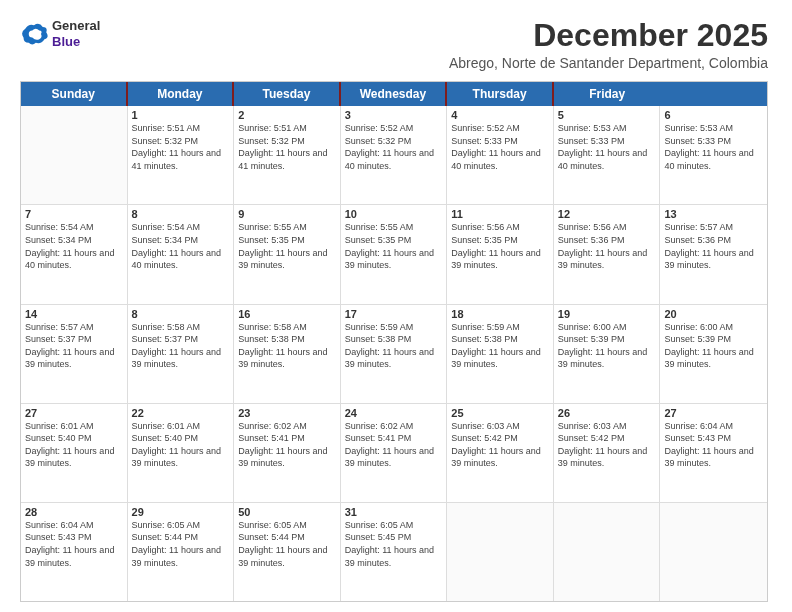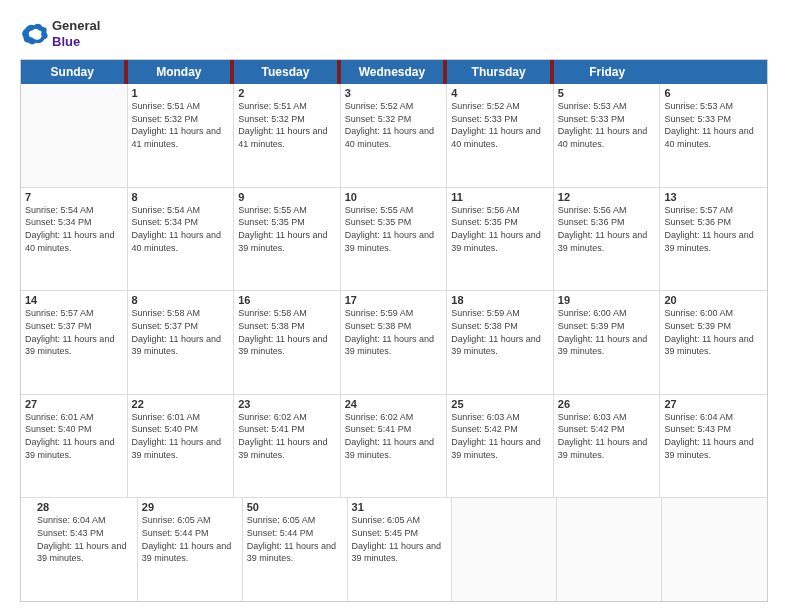--- a/index.html
+++ b/index.html
@@ -67,35 +67,35 @@
       display: grid;
       grid-template-columns: repeat(7, 1fr);
       background: #2a6cb0;
     }
     .cal-header-cell {
       color: #fff;
       font-size: 12px;
       font-weight: bold;
       text-align: center;
       padding: 5px 2px;
-      border-right: 4px solid #7f1d1d;
+      border-right: 2px solid #7f1d1d;
     }
     .cal-header-cell:last-child { border-right: none; }
     .cal-body {
       flex: 1;
       display: flex;
       flex-direction: column;
     }
     .cal-row {
       display: grid;
       grid-template-columns: repeat(7, 1fr);
       flex: 1;
       border-bottom: 1px solid #ddd;
     }
-    .cal-row:last-child { border-bottom: none; margin-left: 12px; }
+    .cal-row:last-child { border-bottom: none; }
     .cal-cell {
       border-right: 1px solid #ddd;
       padding: 3px 4px;
       font-size: 9.5px;
       color: #333;
       vertical-align: top;
       min-height: 0;
     }
     .cal-cell:last-child { border-right: none; }
     .cal-cell.empty { background: #fafafa; }
@@ -121,20 +121,24 @@
     <div class="logo">
       <svg class="logo-icon" viewBox="0 0 32 32">
         <path d="M6 10 Q10 4 16 6 Q22 2 26 8 Q32 8 30 14 Q34 20 28 22 Q24 28 18 26 Q14 30 10 26 Q4 26 4 20 Q0 14 6 10Z" fill="#1a6ec0"></path>
         <path d="M14 12 Q18 8 22 12 Q26 12 24 16 Q26 20 22 22 Q18 24 14 20 Q10 20 10 16 Q10 12 14 12Z" fill="#fff"></path>
       </svg>
       <div class="logo-text">
         <span>General</span>
         <span>Blue</span>
       </div>
     </div>
+    <div class="title-block">
+      <div class="main-title">December 2025</div>
+      <div class="subtitle">Abrego, Norte de Santander Department, Colombia</div>
+    </div>
   </div>
 
   <div class="calendar">
     <div class="cal-header">
     <div class="cal-header-cell">Sunday</div>
         <div class="cal-header-cell">Monday</div>
         <div class="cal-header-cell">Tuesday</div>
         <div class="cal-header-cell">Wednesday</div>
         <div class="cal-header-cell">Thursday</div>
         <div class="cal-header-cell">Friday</div>

